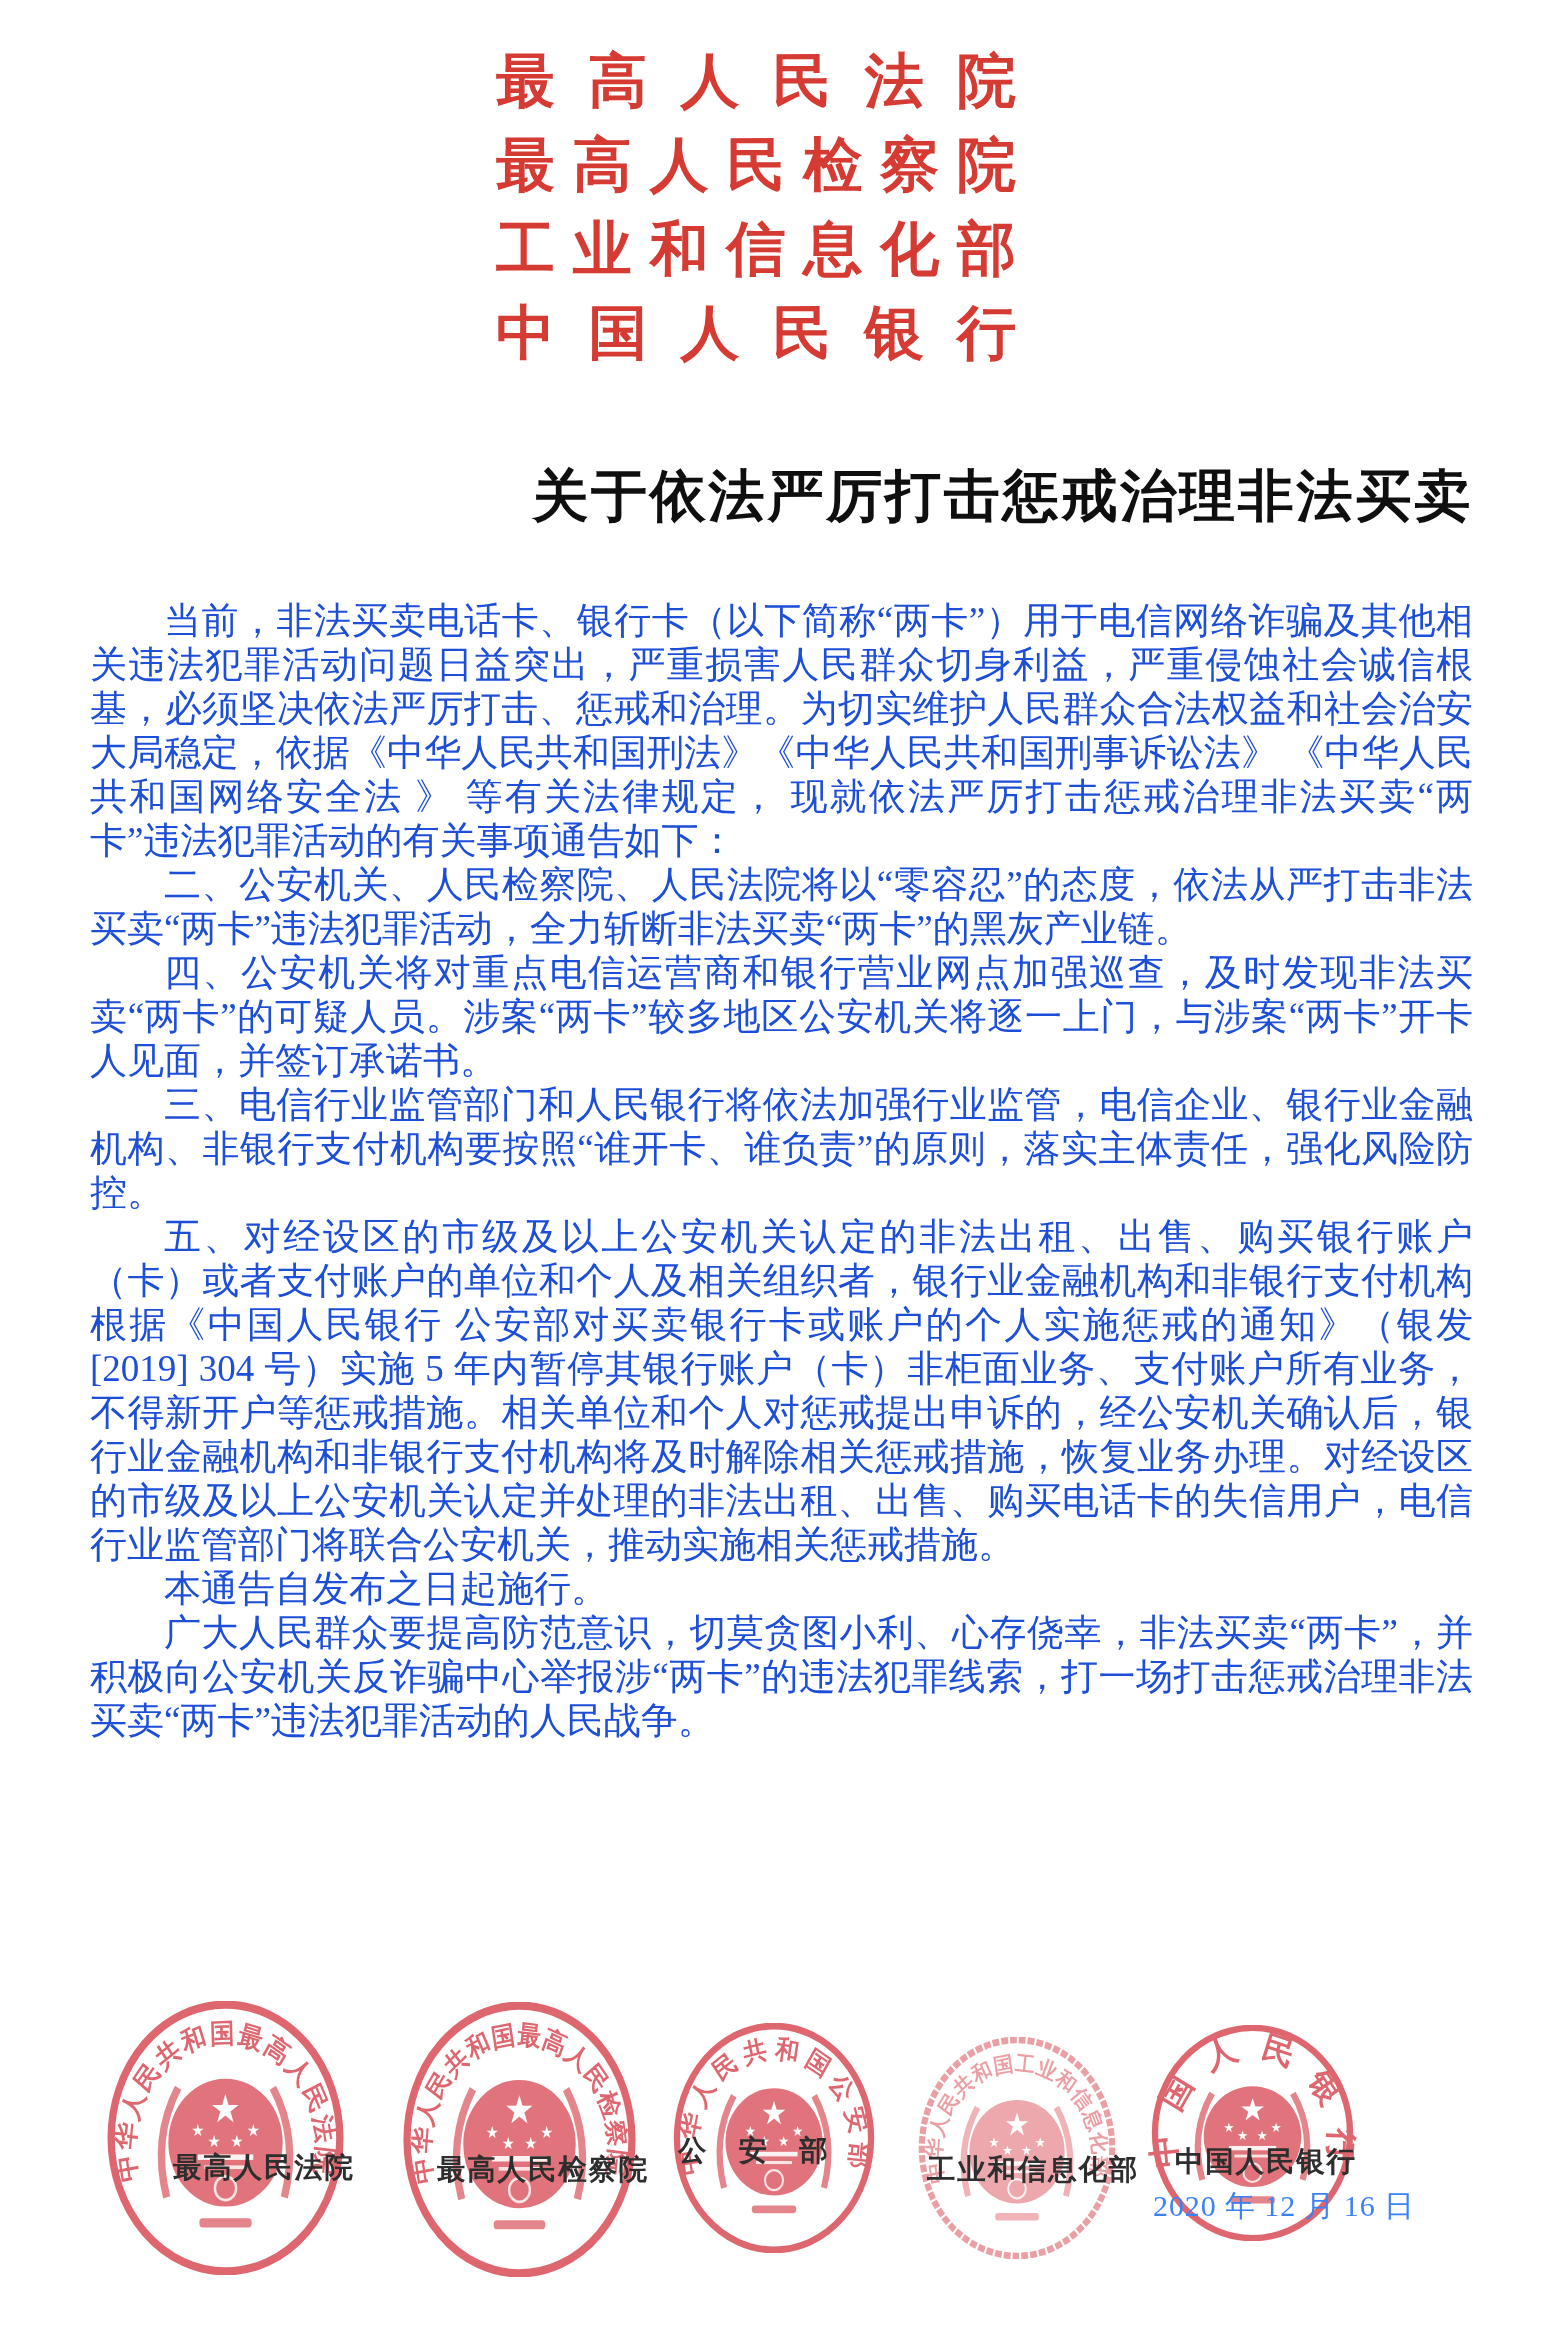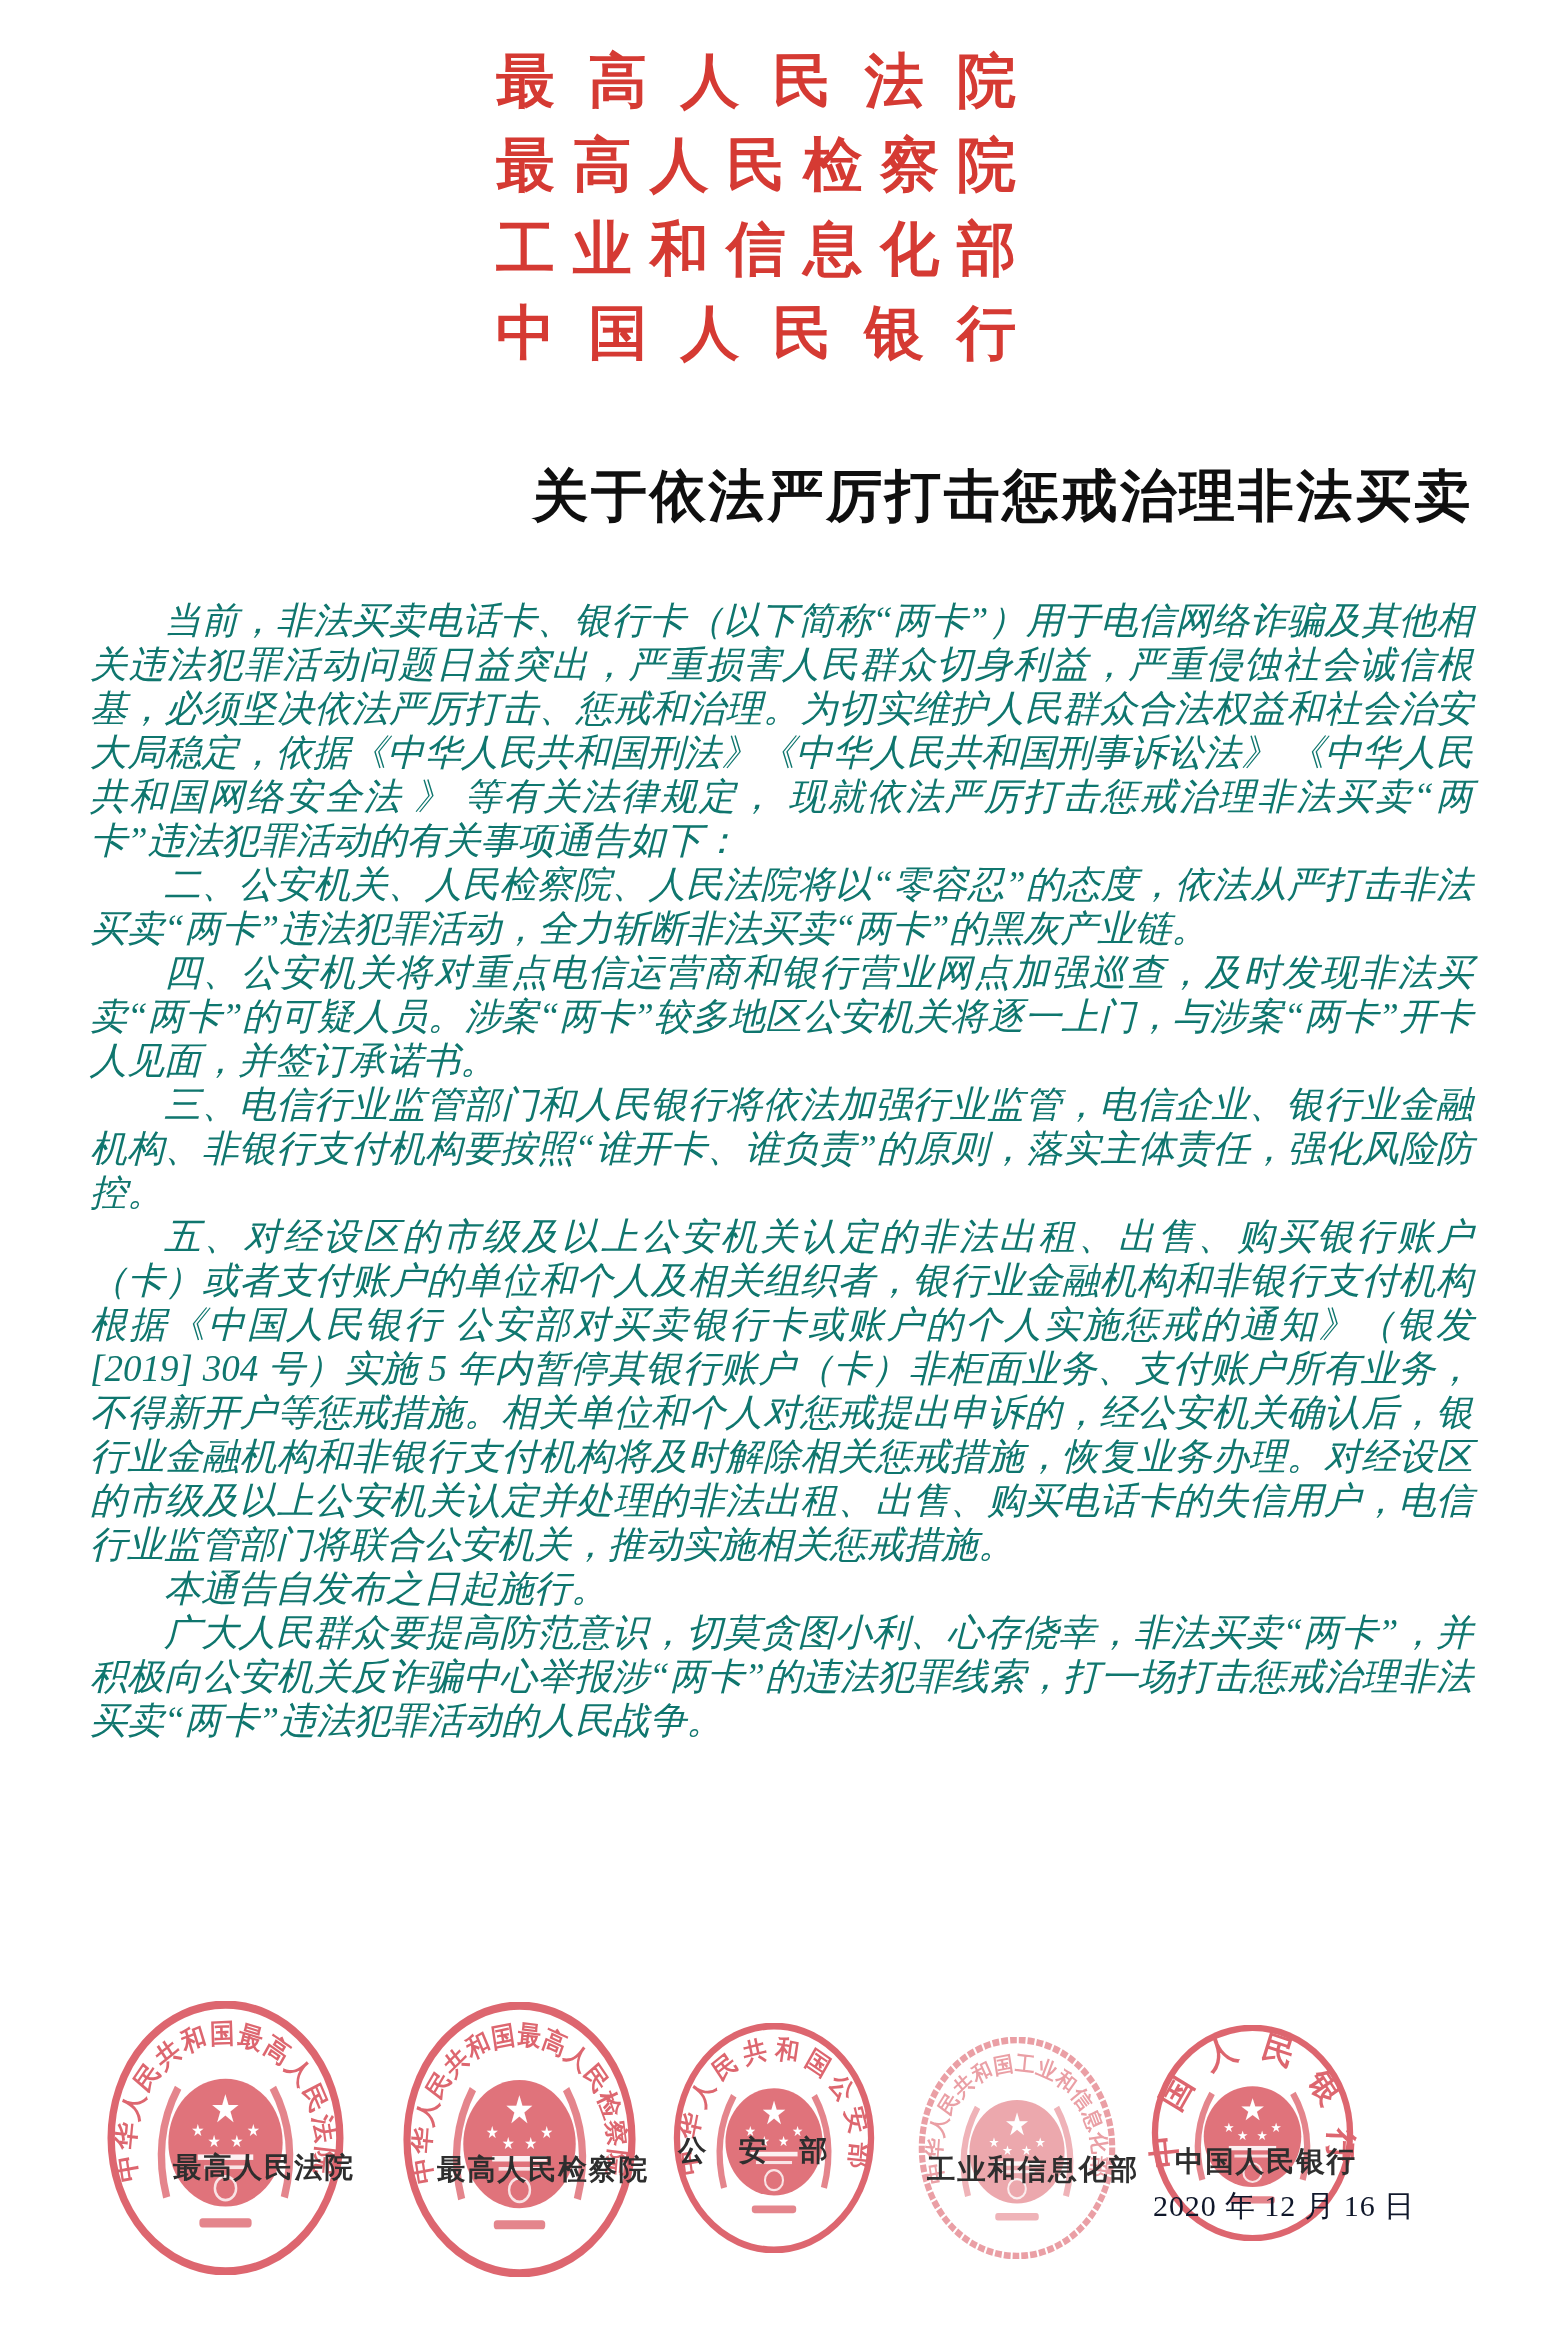--- a/index.html
+++ b/index.html
@@ -12,31 +12,31 @@
   .header-line{
     font-size:59px;line-height:84px;font-weight:700;color:#d53a33;
     text-align:justify;text-align-last:justify;text-justify:inter-ideograph;
   }
   .title{
     position:absolute;left:90px;top:457px;width:1383px;text-align:right;
     font-weight:700;font-size:56px;line-height:78px;color:#0f0f0f;letter-spacing:2.8px;
   }
   .body-text{
     position:absolute;left:90px;top:599px;width:1383px;
-    font-size:37px;line-height:44px;color:#0f766e;
-    text-align:justify;text-justify:inter-ideograph;font-style:italic;
+    font-size:37px;line-height:44px;color:#1d4ed8;
+    text-align:justify;text-justify:inter-ideograph;
   }
   .body-text p{margin:0;text-indent:2em;white-space:pre-wrap;}
   .seal{position:absolute;opacity:.88;}
   .seal-label{
     position:absolute;color:#2e2e2e;font-size:28.5px;font-weight:600;
     letter-spacing:1.8px;white-space:pre;z-index:5;
   }
   .doc-date{
-    position:absolute;left:1153px;top:2186px;color:#0f172a;font-size:30px;
+    position:absolute;left:1153px;top:2186px;color:#3b82f6;font-size:30px;
     letter-spacing:0.9px;z-index:5;
   }
 </style>
 </head>
 <body>
 
 <div class="header">
   <div class="header-line">最高人民法院</div>
   <div class="header-line">最高人民检察院</div>
   <div class="header-line">工业和信息化部</div>

